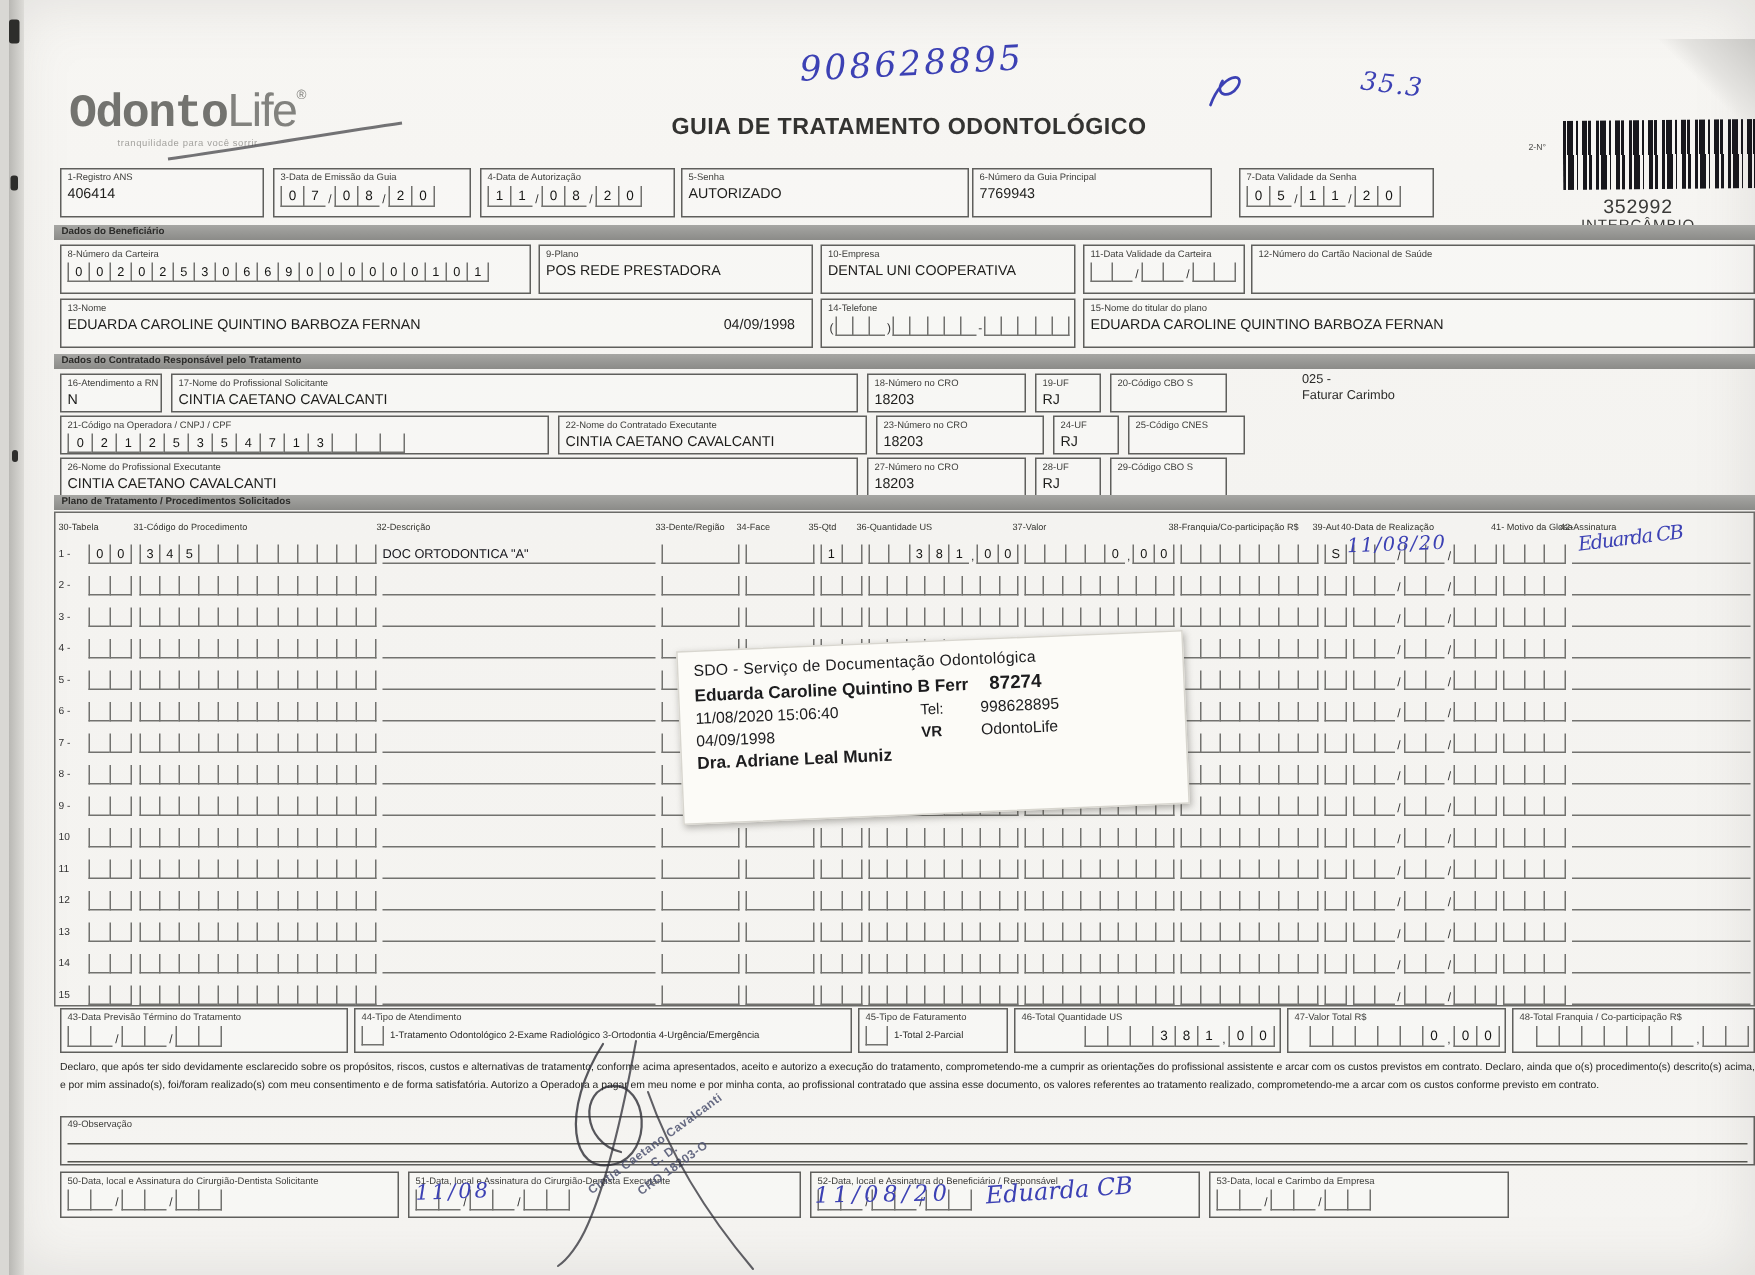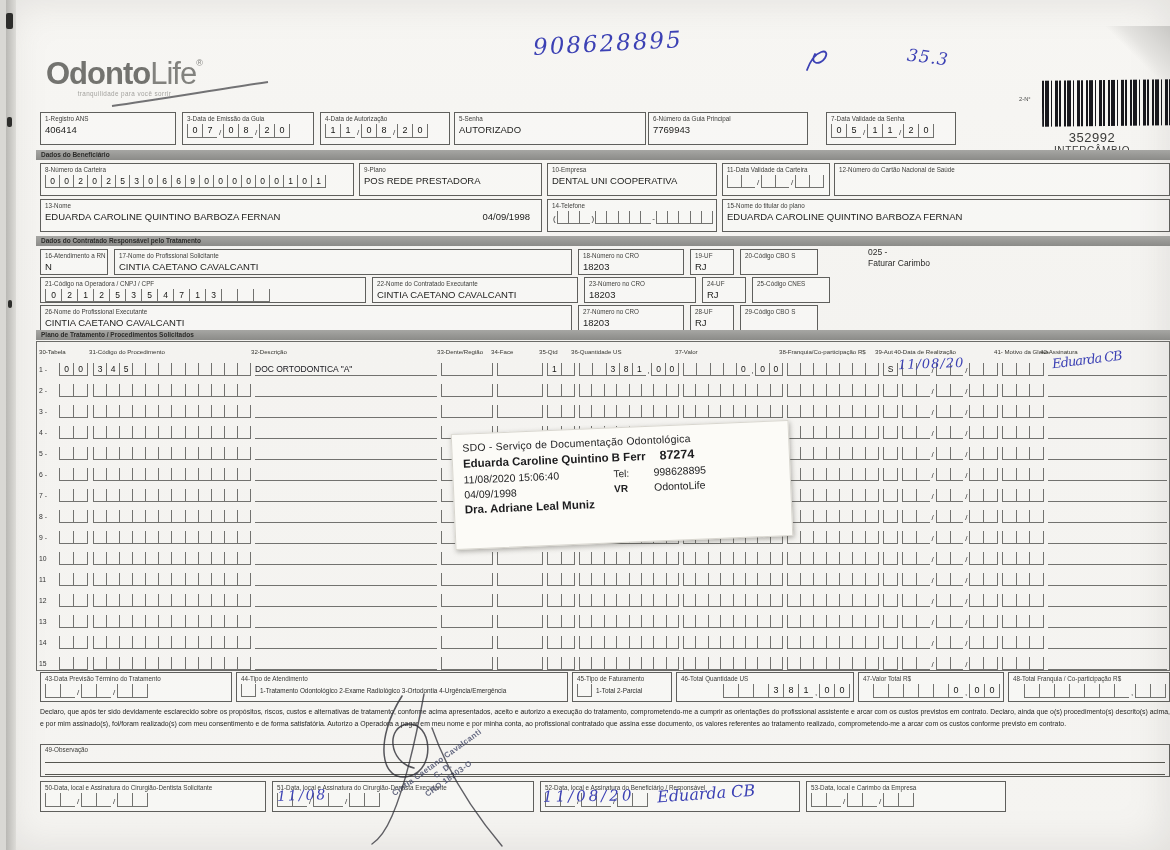--- a/index.html
+++ b/index.html
@@ -68,21 +68,21 @@
   .stkcell-m{width:40px;font-size:10px;}
   .stkcell-r{font-size:10.5px;}
   .stkdoc{font-size:11.5px;font-weight:bold;margin-top:3px;}
   
   #stamp{position:absolute;left:352px;top:756px;width:170px;text-align:center;
     transform:rotate(-36deg);color:#4e5370;font-weight:bold;font-size:8px;
     line-height:10px;letter-spacing:.4px;opacity:.85;z-index:35;}
   .svgabs{position:absolute;z-index:36;}
   
   #logo{position:absolute;left:40px;top:56px;color:#73736f;}
-  #logo .p1{font-size:31px;font-weight:bold;letter-spacing:-1px;}
+  #logo .p1{font-size:31px;font-weight:bold;letter-spacing:-1px;font-family:Liberation Mono, monospace;}
   #logo .p2{font-size:31px;font-weight:normal;color:#82827e;letter-spacing:-1px;}
   #logo .reg{font-size:9px;vertical-align:18px;color:#82827e;}
   #logo .tag{display:block;font-size:6.3px;color:#a3a29e;text-align:center;margin-top:-2px;letter-spacing:.4px;}
   #gtitle{position:absolute;left:350px;top:76px;width:500px;text-align:center;
     font-size:15.5px;font-weight:bold;color:#333331;letter-spacing:.3px;}
   #barcode{position:absolute;left:1036px;top:80px;width:130px;height:46px;transform:rotate(-.6deg);
     background:repeating-linear-gradient(90deg,#17171c 0 2px,rgba(0,0,0,0) 2px 3px,#17171c 3px 7px,rgba(0,0,0,0) 7px 9px,#17171c 9px 10px,rgba(0,0,0,0) 10px 13px,#17171c 13px 16px,rgba(0,0,0,0) 16px 17px,#17171c 17px 19px,rgba(0,0,0,0) 19px 22px);}
   #bclabel{position:absolute;left:1013px;top:96px;font-size:5.8px;color:#4a4a48;}
   #bcnum{position:absolute;left:1008px;top:130px;width:156px;text-align:center;color:#3a3a38;}
   #bcnum .n1{font-size:13px;display:block;letter-spacing:.5px;}
@@ -108,20 +108,21 @@
   <div class="mark" style="left:2px;top:300px;width:4px;height:8px;"></div>
   <div class="fold"></div>
 
   <div id="logo">
     <span class="p1">Odonto</span><span class="p2">Life</span><span class="reg">®</span>
     <span class="tag">tranquilidade para você sorrir</span>
   </div>
   <svg class="svgabs" style="left:100px;top:74px;" width="170" height="36">
     <path d="M6,32 C50,26 120,14 162,8" stroke="#3a3a3e" stroke-width="2" fill="none" opacity=".7"></path>
   </svg>
+  <div id="gtitle">GUIA DE TRATAMENTO ODONTOLÓGICO</div>
   <span class="hw hw-top">908628895</span>
   <svg class="svgabs" style="left:795px;top:44px;" width="36" height="32">
     <path d="M6,26 C14,4 30,4 24,14 C19,22 8,20 14,10" stroke="#3c41b4" stroke-width="1.8" fill="none" stroke-linecap="round"></path>
   </svg>
   <span class="hw hw-note">35.3</span>
   <div id="barcode"></div>
   <div id="bclabel">2-N°</div>
   <div id="bcnum">
     <span class="n1">352992</span>
     <span class="n2">INTERCÂMBIO</span>

